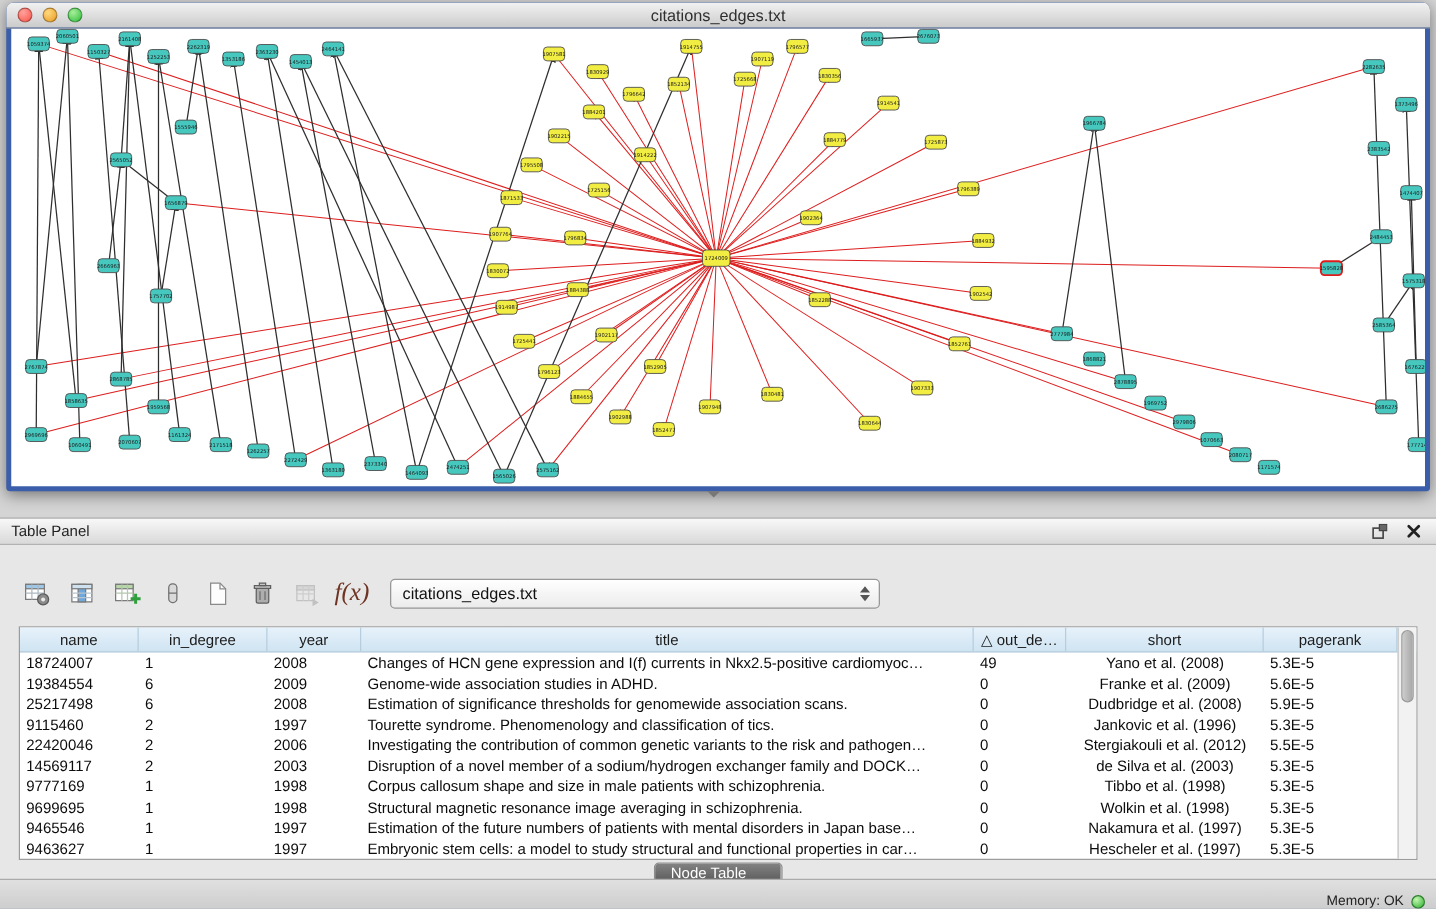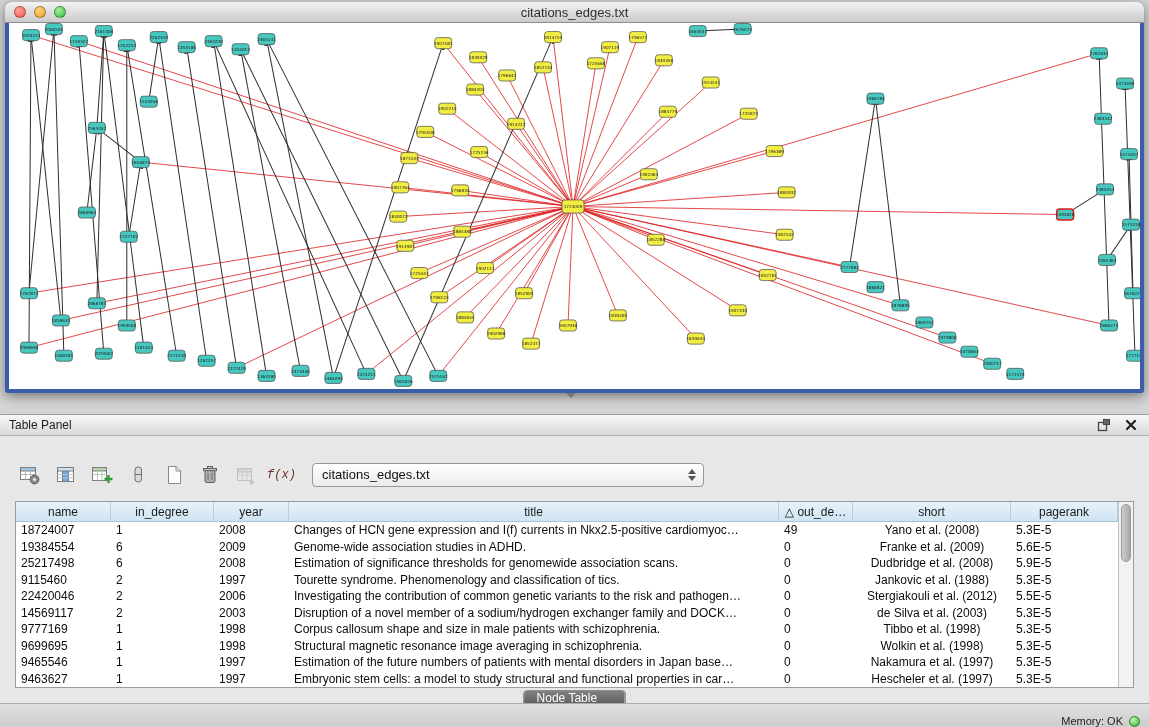--- a/index.html
+++ b/index.html
@@ -54,21 +54,21 @@
     border-bottom: 1px solid #b2b2b2;
     display: flex; align-items: center; padding: 0 9px; gap: 10px;
   }
   .panel-title { font-size: 12px; color: #1f1f1f; flex: 0 0 auto; }
   .panel-hdr .spacer { flex: 1; }
   .hdr-btn { background: none; border: none; width: 18px; height: 16px; display:flex; align-items:center; justify-content:center; cursor: default; }
 
   .toolbar { position: absolute; left: 14px; top: 44px; display: flex; align-items: center; gap: 5px; }
   .tool { width: 31px; height: 31px; background: none; border: none; display: flex; align-items: center; justify-content: center; }
   .tool.disabled { opacity: .4; }
-  .fx-label { font-family: Liberation Mono, monospace; font-style: italic; font-size: 12px; color: #6e3322; }
+  .fx-label { font-family: Liberation Serif, serif; font-style: italic; font-size: 20px; color: #6e3322; }
   .combo {
     margin-left: 10px; width: 392px; height: 24px;
     background: linear-gradient(#ffffff, #ebebeb);
     border: 1px solid #979797; border-radius: 4px;
     display: flex; align-items: center; padding: 0 24px 0 9px;
     font-size: 13px; color: #111; position: relative;
   }
   .combo .arrows { position: absolute; right: 7px; top: 5px; display: flex; flex-direction: column; gap: 2px; }
   .combo .up    { width:0;height:0;border-left:4px solid transparent;border-right:4px solid transparent;border-bottom:5px solid #555; }
   .combo .down  { width:0;height:0;border-left:4px solid transparent;border-right:4px solid transparent;border-top:5px solid #555; }
@@ -731,21 +731,21 @@
           <div class="td c4">0</div>
           <div class="td c5">Dudbridge et al. (2008)</div>
           <div class="td c6">5.9E-5</div>
         </div>
         <div class="tr">
           <div class="td c0">9115460</div>
           <div class="td c1">2</div>
           <div class="td c2">1997</div>
           <div class="td c3">Tourette syndrome. Phenomenology and classification of tics.</div>
           <div class="td c4">0</div>
-          <div class="td c5">Jankovic et al. (1988)</div>
+          <div class="td c5">Jankovic et al. (1996)</div>
           <div class="td c6">5.3E-5</div>
         </div>
         <div class="tr">
           <div class="td c0">22420046</div>
           <div class="td c1">2</div>
           <div class="td c2">2006</div>
           <div class="td c3">Investigating the contribution of common genetic variants to the risk and pathogen…</div>
           <div class="td c4">0</div>
           <div class="td c5">Stergiakouli et al. (2012)</div>
           <div class="td c6">5.5E-5</div>

